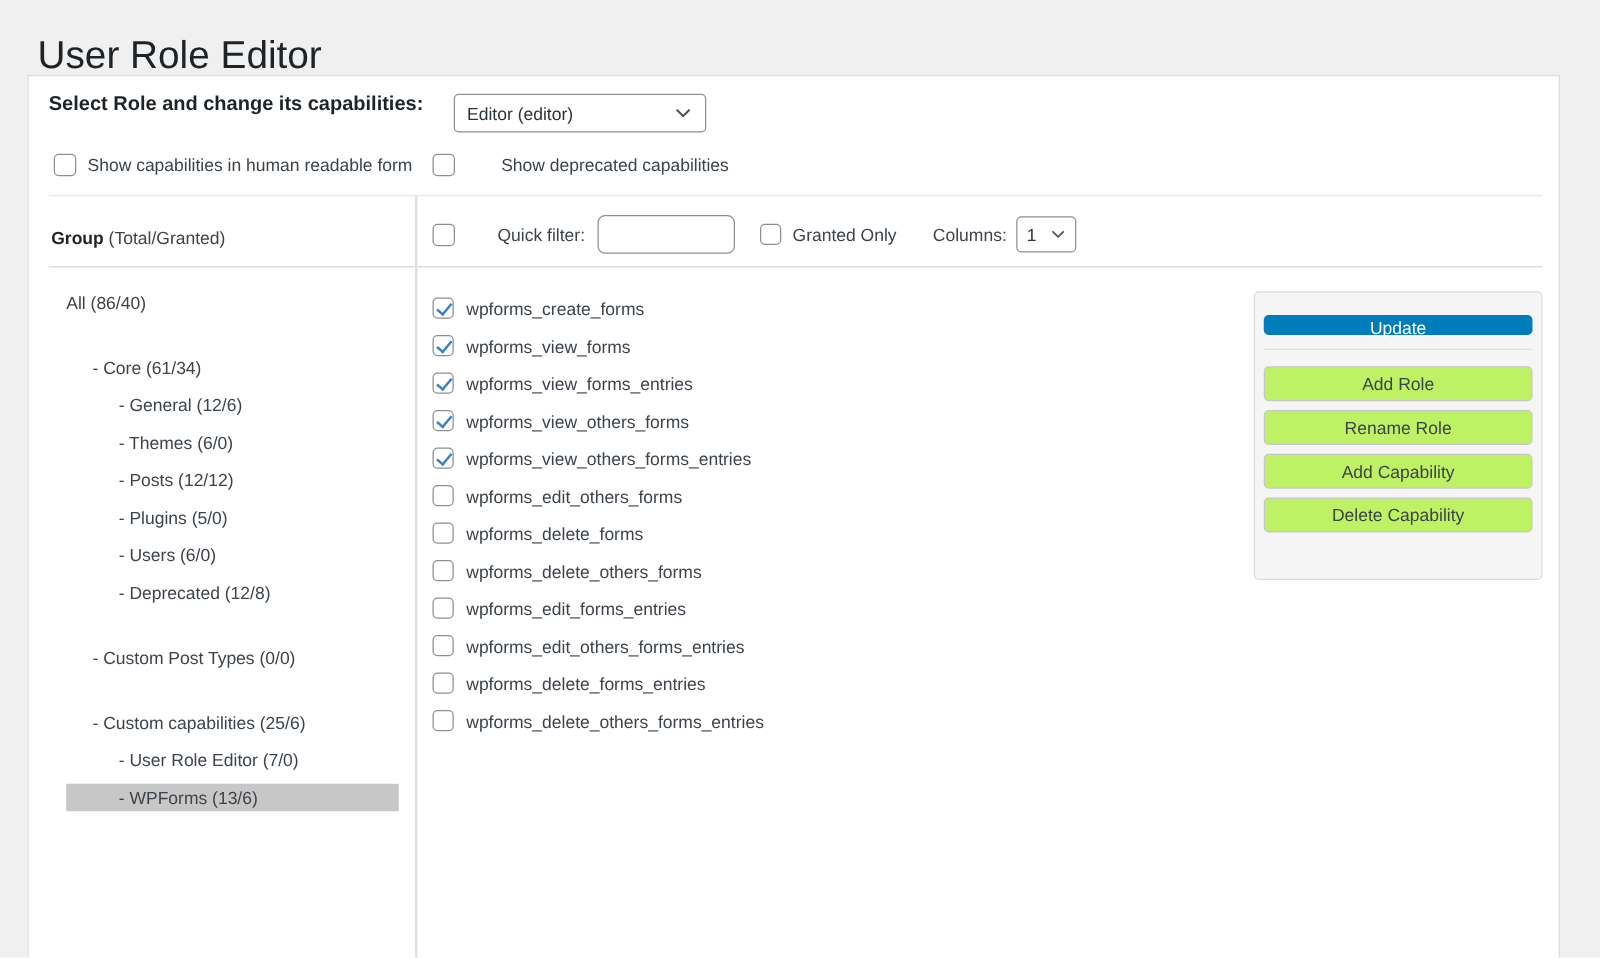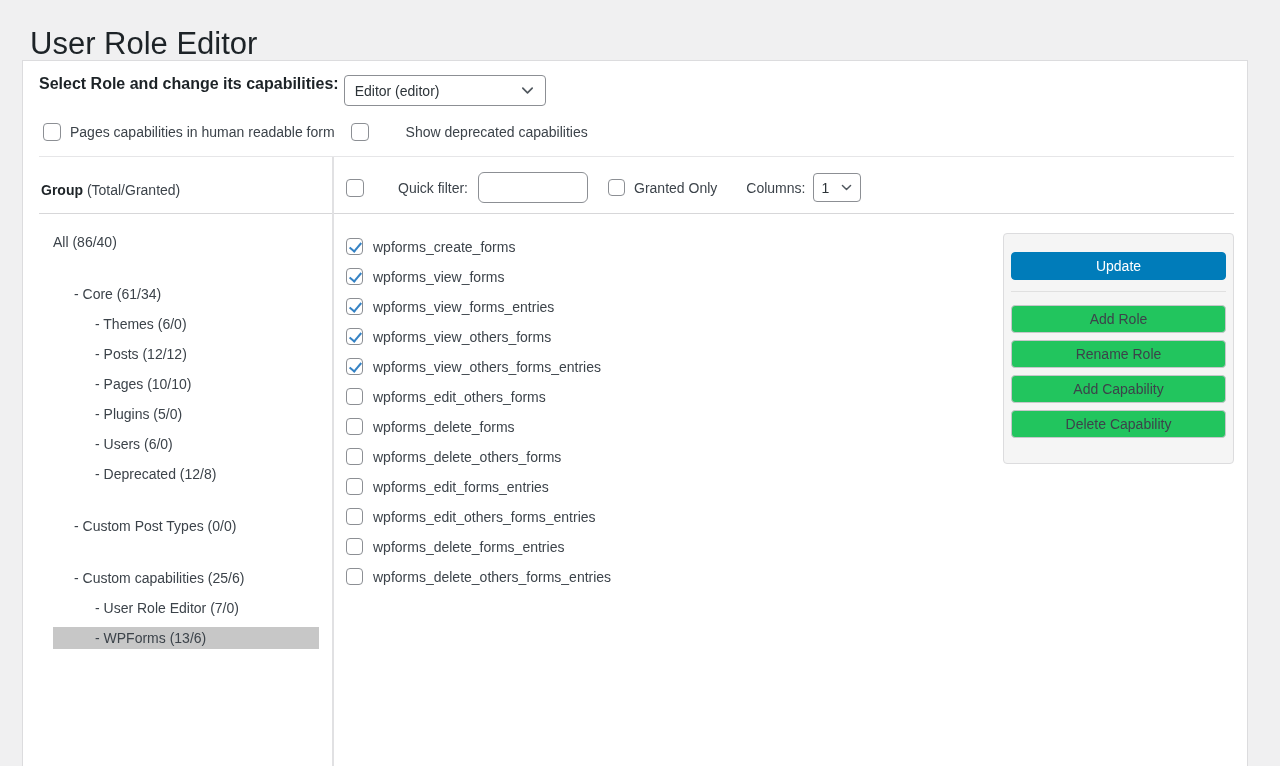--- a/index.html
+++ b/index.html
@@ -36,21 +36,21 @@
     display: flex; align-items: flex-start;
   }
   .role-label { font-size: 16px; font-weight: 700; color: #1d2327; }
   .select-control {
     display: inline-flex; align-items: center; justify-content: space-between;
     border: 1px solid #8c8f94; border-radius: 4px; background: #fff;
     font-size: 14px; color: #2c3338;
     height: 31px; padding: 0 10px;
     cursor: pointer;
   }
-  .role-select { width: 202px; margin-left: 5px; }
+  .role-select { width: 202px; margin-left: 24px; }
   .chev { flex: none; margin-left: 8px; display: inline-flex; }
   
   .cb {
     width: 18px; height: 18px; flex: none;
     border: 1.5px solid #8c8f94; border-radius: 4px;
     background: #fff; position: relative; cursor: pointer;
   }
   .cb-sm { width: 17px; height: 17px; }
   .cb.checked::after {
     content: ""; position: absolute;
@@ -108,30 +108,30 @@
   .cap-label { margin-left: 10px; font-size: 14px; color: #3c434a; white-space: nowrap; }
   
   .panel {
     position: absolute; left: 980px; top: 172px;
     width: 231px; height: 231px;
     background: #f5f5f5;
     border: 1px solid #dcdcde; border-radius: 4px;
     padding: 18px 7px 0 7px;
   }
   .btn-primary {
-    display: block; width: 100%; height: 28px;
+    display: block; width: 100%; height: 16px;
     background: var(--accent); color: #fff;
     border: 1px solid var(--accent); border-radius: 4px;
     font-size: 14px; font-family: "Liberation Sans", sans-serif;
     cursor: pointer;
   }
   .panel-divider { border: none; border-top: 1px solid #e0e0e0; margin: 11px 0 13px 0; }
   .btn-secondary {
     display: block; width: 100%; height: 28px;
-    background: #22c55e; color: #3c434a;
+    background: #bef264; color: #3c434a;
     border: 1px solid #c6c7ca; border-radius: 4px;
     font-size: 14px; font-family: "Liberation Sans", sans-serif;
     cursor: pointer; margin-bottom: 7px;
   }
 </style>
 </head>
 <body>
 
 <h1 class="page-title">User Role Editor</h1>
 
@@ -145,21 +145,21 @@
         <svg width="15" height="15" viewBox="0 0 16 16">
             <path d="M3 5.5l5 5 5-5" fill="none" stroke="#50575e" stroke-width="1.8" stroke-linecap="round" stroke-linejoin="round"></path>
           </svg>
       </span>
     </div>
   </div>
 
   <div class="toggles-row">
     <div class="toggle-item">
       <span class="cb"></span>
-      <span class="toggle-label">Pages capabilities in human readable form</span>
+      <span class="toggle-label">Show capabilities in human readable form</span>
     </div>
     <div class="toggle-item">
       <span class="cb"></span>
       <span class="toggle-label">Show deprecated capabilities</span>
     </div>
   </div>
 
   <div class="hr1"></div>
 
   <div class="group-header">
@@ -181,23 +181,23 @@
       </span>
     </div>
   </div>
 
   <div class="hr2"></div>
   <div class="vdivider"></div>
 
   <div class="tree" id="groups-tree">
       <div class="tree-item lvl1">All (86/40)</div>
       <div class="tree-item lvl2">- Core (61/34)</div>
+      <div class="tree-item lvl3">- General (12/6)</div>
       <div class="tree-item lvl3">- Themes (6/0)</div>
       <div class="tree-item lvl3">- Posts (12/12)</div>
-      <div class="tree-item lvl3">- Pages (10/10)</div>
       <div class="tree-item lvl3">- Plugins (5/0)</div>
       <div class="tree-item lvl3">- Users (6/0)</div>
       <div class="tree-item lvl3">- Deprecated (12/8)</div>
       <div class="tree-item lvl2">- Custom Post Types (0/0)</div>
       <div class="tree-item lvl2">- Custom capabilities (25/6)</div>
       <div class="tree-item lvl3">- User Role Editor (7/0)</div>
       <div class="tree-item lvl3 selected">- WPForms (13/6)</div>
     </div>
 
   <div class="caps" id="caps-list">

